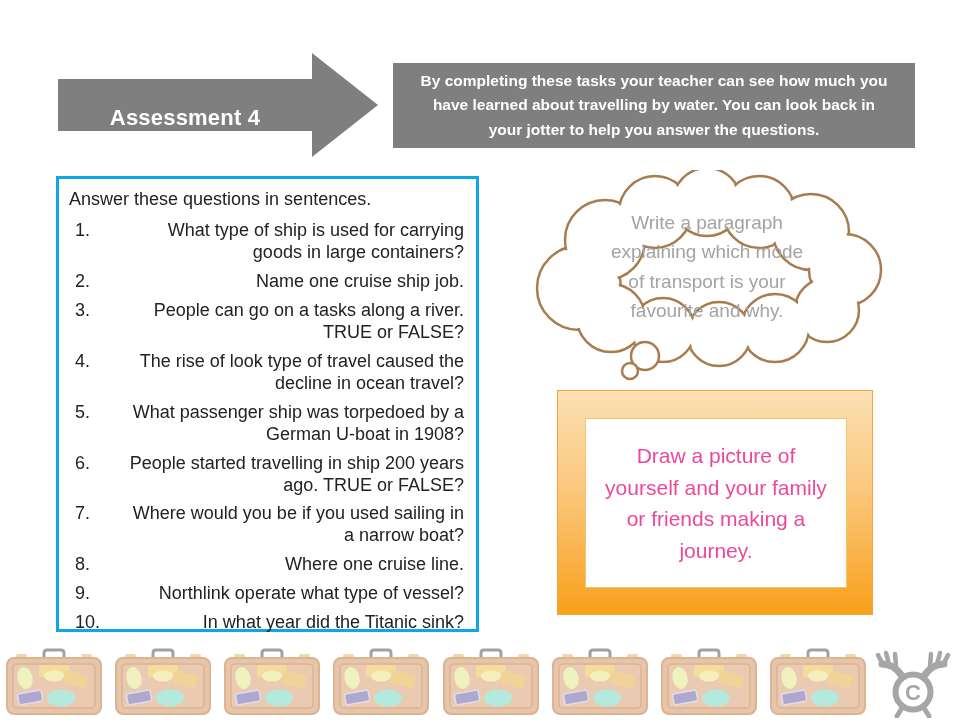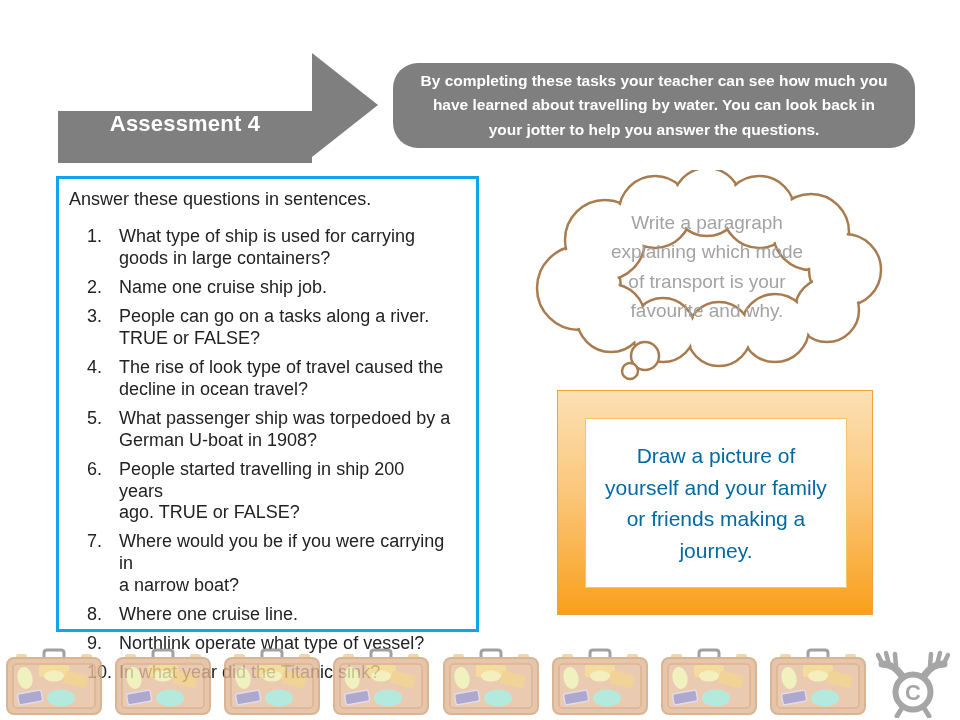--- a/index.html
+++ b/index.html
@@ -2,51 +2,51 @@
 <html><head>
 <meta charset="utf-8">
 <style>
   html,body{margin:0;padding:0;}
   body{font-family:"Liberation Sans",sans-serif;background:#fff;}
   .slide{position:relative;width:960px;height:720px;background:#fff;overflow:hidden;}
 
   
   .arrow{position:absolute;left:58px;top:53px;width:322px;height:104px;}
   .arrow-rect{position:absolute;left:0;top:26px;width:254px;height:52px;background:#7f7f7f;
-    display:flex;align-items:flex-start;justify-content:center;margin-top:32px;}
+    display:flex;align-items:flex-end;justify-content:center;}
   .arrow-head{position:absolute;left:254px;top:0;width:0;height:0;
     border-top:52px solid transparent;border-bottom:52px solid transparent;border-left:66px solid #7f7f7f;}
   .arrow-label{color:#fff;font-size:22px;font-weight:bold;letter-spacing:.2px;}
 
   
   .info-box{position:absolute;left:393px;top:63px;width:522px;height:85px;background:#7f7f7f;
     color:#fff;font-size:15.5px;font-weight:bold;text-align:center;line-height:1.55;
-    display:flex;align-items:center;justify-content:center;white-space:pre-line;box-sizing:border-box;padding:0 6px;border-radius:25px;}
+    display:flex;align-items:center;justify-content:center;white-space:pre-line;box-sizing:border-box;padding:0 6px;}
 
   
   .question-box{position:absolute;left:56px;top:176px;width:423px;height:456px;box-sizing:border-box;
     border:3px solid #0ea5e9;background:#fff;padding:8px 8px 6px 8px;font-size:18px;color:#222;}
   .question-box .intro{margin:2px 0 10px 2px;}
-  .question-box ol{list-style:none;counter-reset:q;margin:16px;padding:0;}
+  .question-box ol{list-style:none;counter-reset:q;margin:4px;padding:0;text-align:right;}
   .question-box li{counter-increment:q;position:relative;padding-left:36px;margin-bottom:7px;
     line-height:1.22;white-space:pre-line;}
   .question-box li::before{content:counter(q) ".";position:absolute;left:4px;top:0;}
 
   
   .cloud{position:absolute;left:527px;top:170px;width:360px;height:215px;}
   .cloud svg{position:absolute;left:0;top:0;}
   .cloud-text{position:absolute;left:55px;top:30px;width:250px;text-align:center;
     font-size:19px;color:#a3a3a3;line-height:1.55;white-space:pre-line;margin-top:8px;}
 
   
   .draw-box{position:absolute;left:557px;top:390px;width:316px;height:225px;box-sizing:border-box;
     background:linear-gradient(180deg,#fce0b4 0%,#fbc77c 45%,#f9a01b 100%);border:1.5px solid #f0a33c;}
   .draw-inner{position:absolute;left:27px;top:27px;width:262px;height:170px;box-sizing:border-box;
     background:#fff;border:1.5px solid #f6c469;display:flex;align-items:center;justify-content:center;
-    text-align:center;font-size:21px;line-height:1.5;color:#0369a1;white-space:pre-line;}
+    text-align:center;font-size:21px;line-height:1.5;color:#ec4899;white-space:pre-line;}
 
   
   .luggage-row{position:absolute;left:4px;top:645px;width:864px;display:flex;
     justify-content:space-between;opacity:.8;}
   .suitcase{width:100px;height:72px;}
 
   
   .moose{position:absolute;left:874px;top:650px;width:78px;height:68px;opacity:.88;}
 </style>
 </head>
@@ -72,21 +72,21 @@
 goods in large containers?</li>
         <li>Name one cruise ship job.</li>
         <li>People can go on a tasks along a river.
 TRUE or FALSE?</li>
         <li>The rise of look type of travel caused the
 decline in ocean travel?</li>
         <li>What passenger ship was torpedoed by a
 German U-boat in 1908?</li>
         <li>People started travelling in ship 200 years
 ago. TRUE or FALSE?</li>
-        <li>Where would you be if you were carrying in
+        <li>Where would you be if you used sailing in
 a narrow boat?</li>
         <li>Where one cruise line.</li>
         <li>Northlink operate what type of vessel?</li>
         <li>In what year did the Titanic sink?</li>
       </ol>
   </div>
 
   <div class="cloud">
     <svg width="360" height="215" viewBox="0 0 360 215">
       <g fill="#ffffff" stroke="#a87c4f" stroke-width="2.5">

